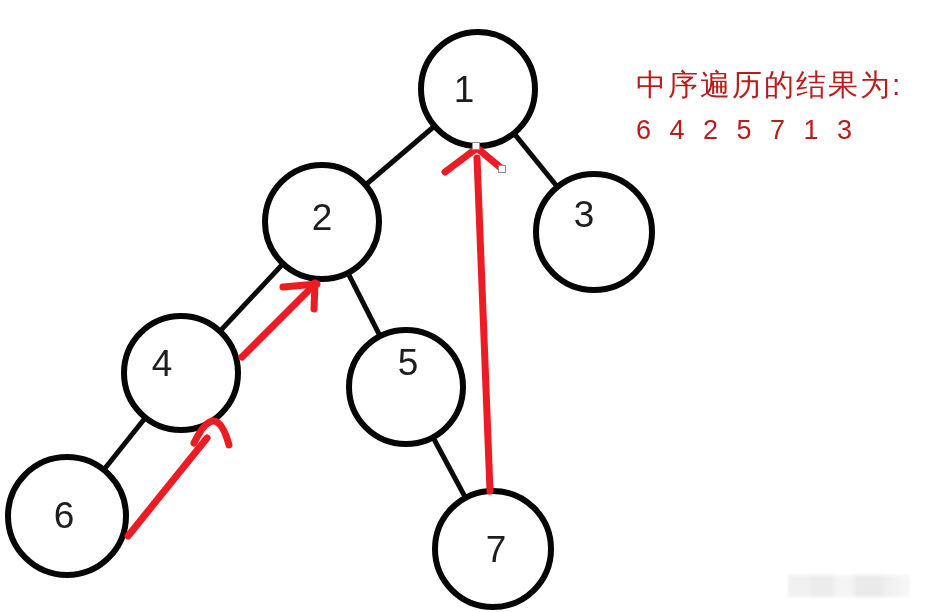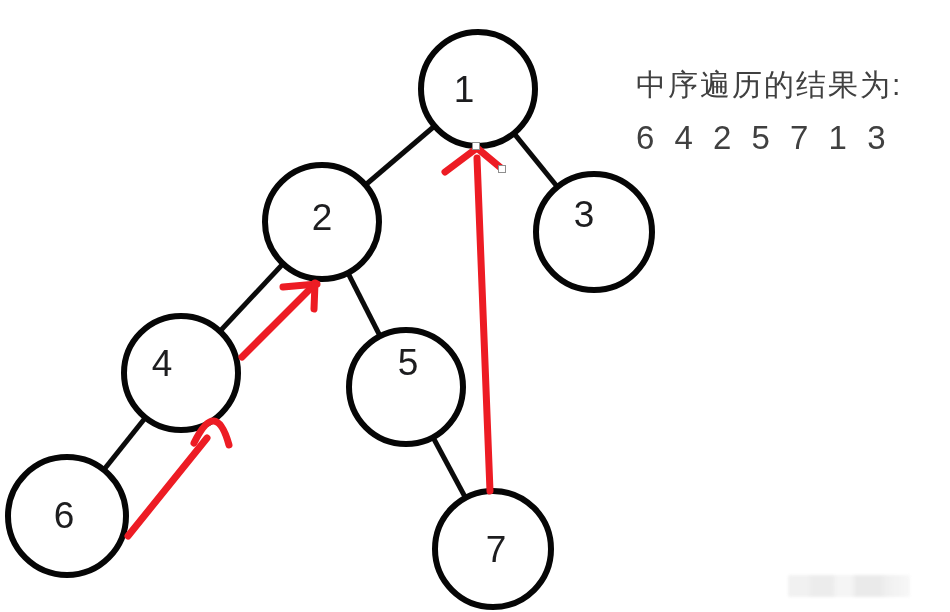--- a/index.html
+++ b/index.html
@@ -19,33 +19,33 @@
   }
   svg.tree-canvas {
     position: absolute;
     left: 0;
     top: 0;
   }
   .annotation {
     position: absolute;
     left: 636px;
     top: 66px;
-    color: #404040;
+    color: #b91c1c;
   }
   .annotation .line1 {
     font-size: 30px;
     letter-spacing: 2px;
     line-height: 38px;
     white-space: nowrap;
   }
   .annotation .line2 {
-    font-size: 33px;
+    font-size: 27px;
     word-spacing: 11px;
     line-height: 38px;
-    margin-top: 15px;
+    margin-top: 7px;
     white-space: nowrap;
   }
   .watermark {
     position: absolute;
     left: 788px;
     top: 575px;
     width: 122px;
     height: 22px;
     border-radius: 2px;
     background: linear-gradient(90deg,

